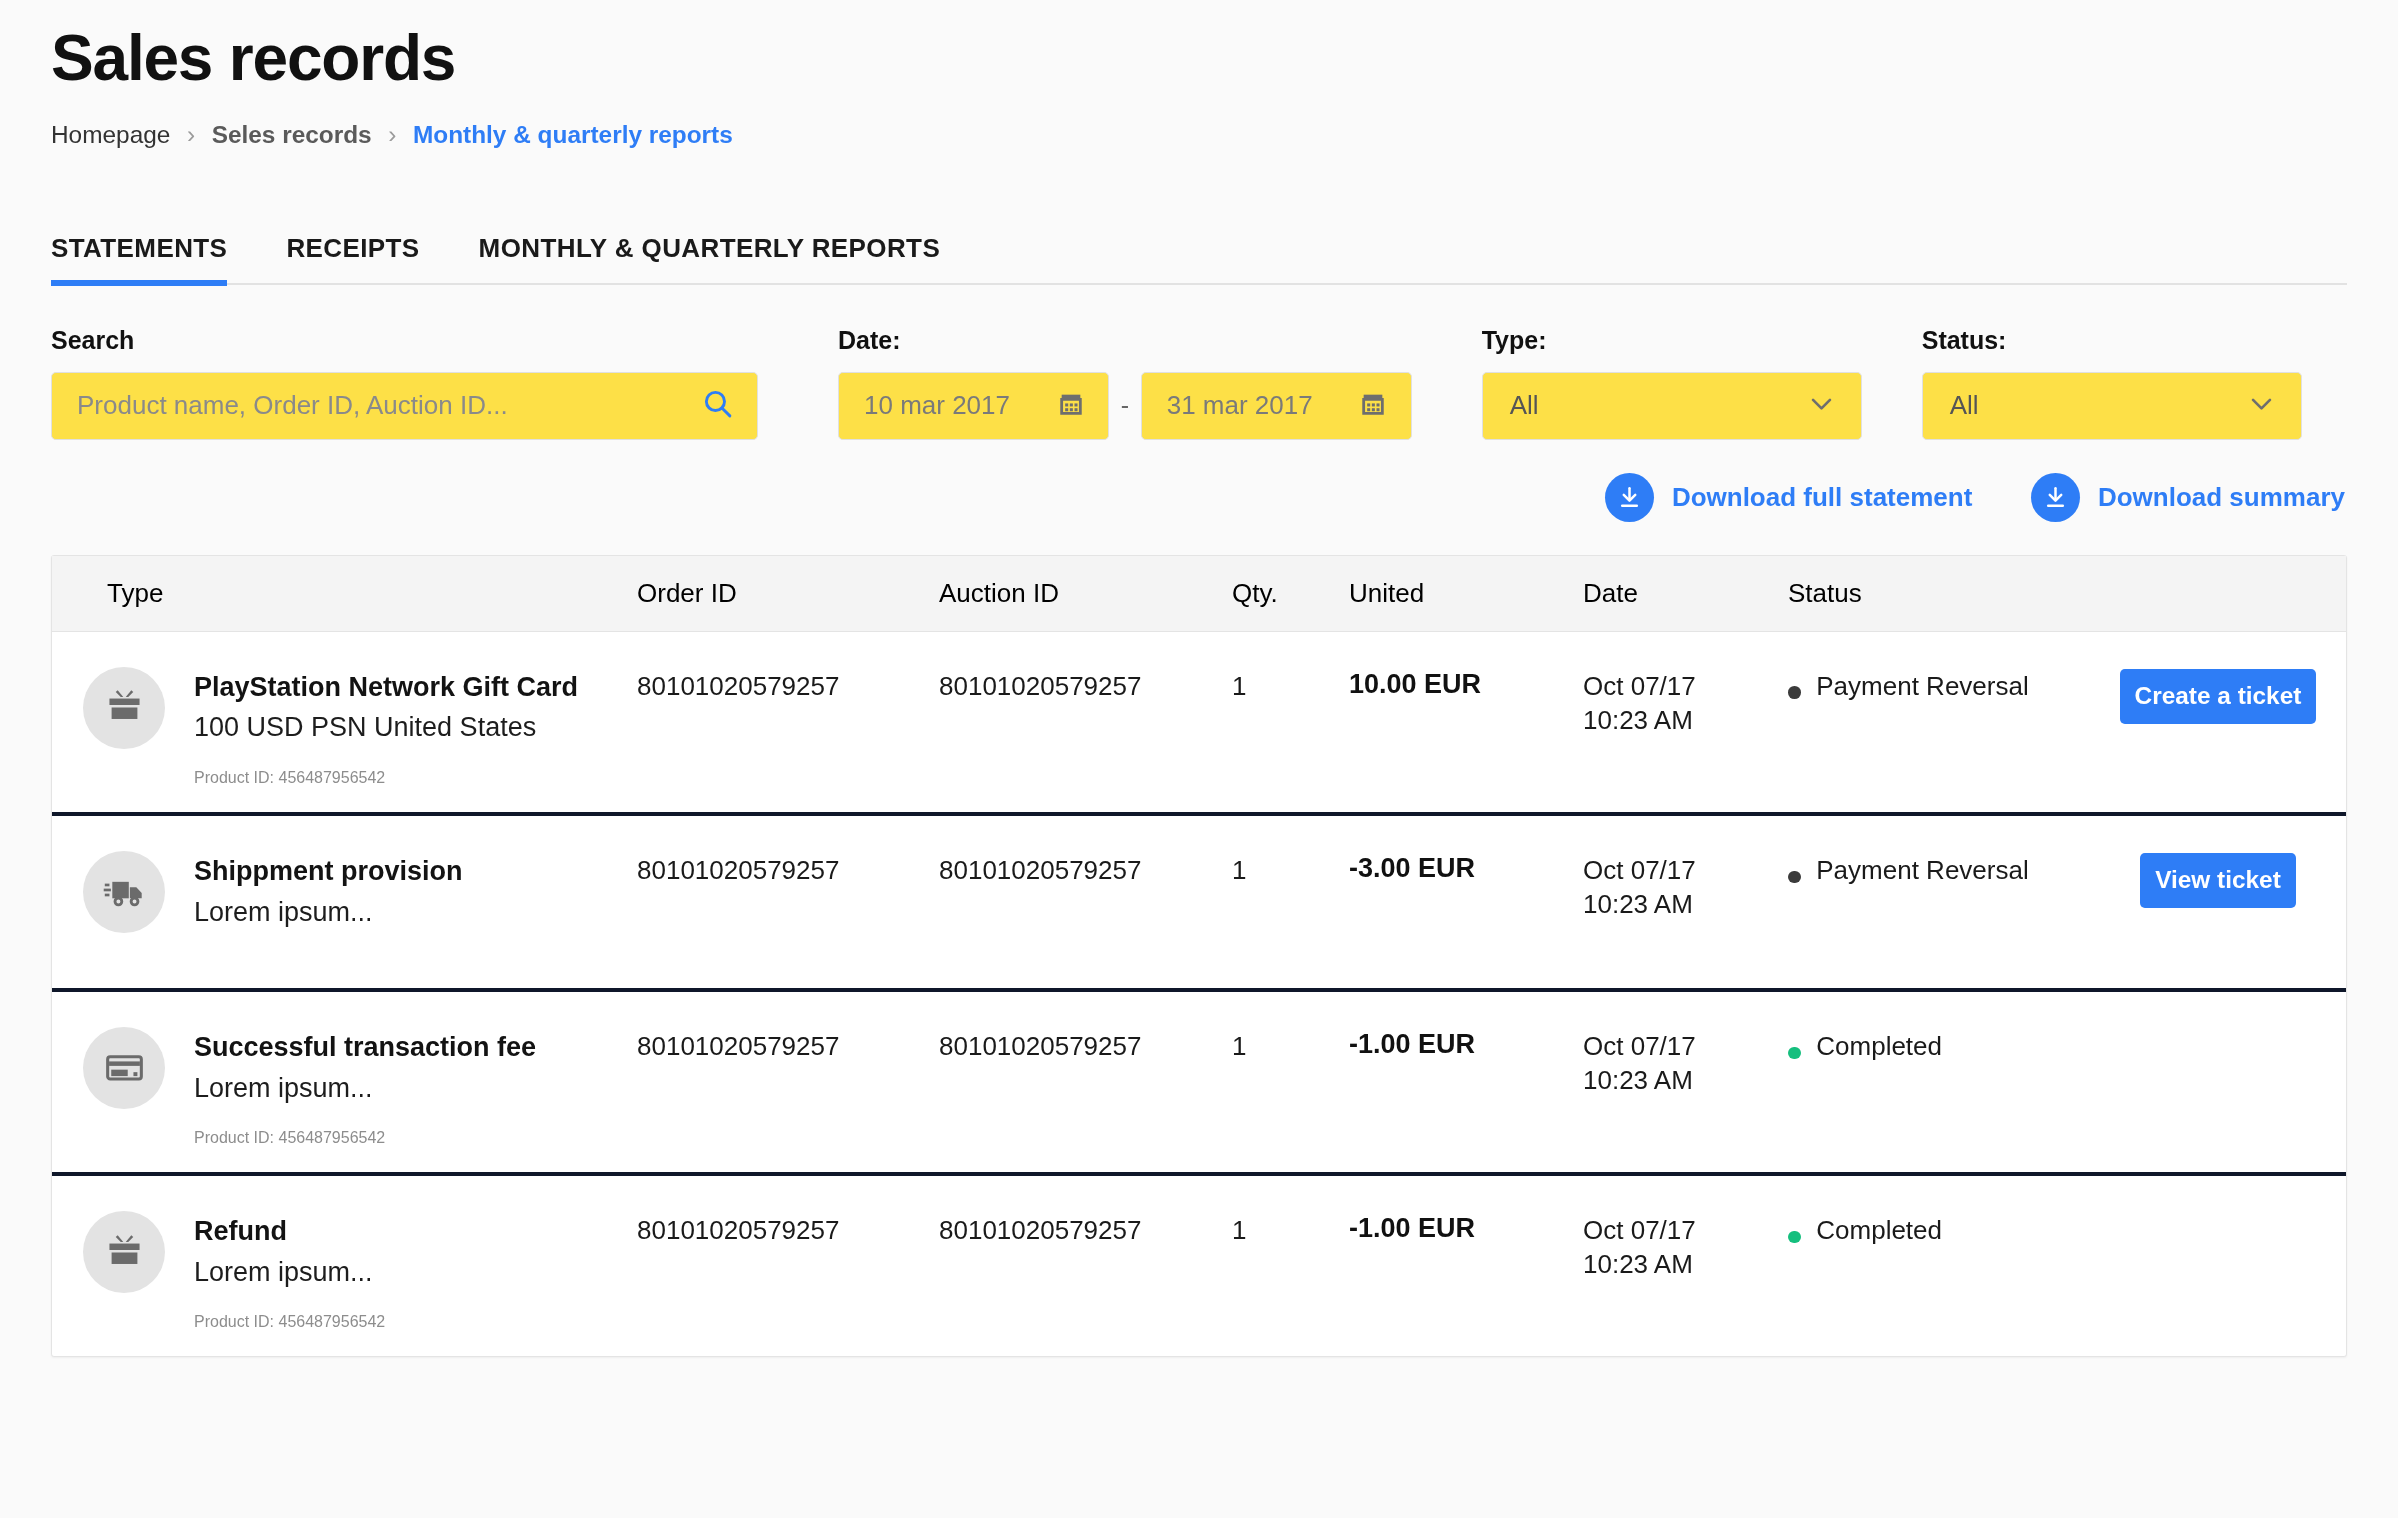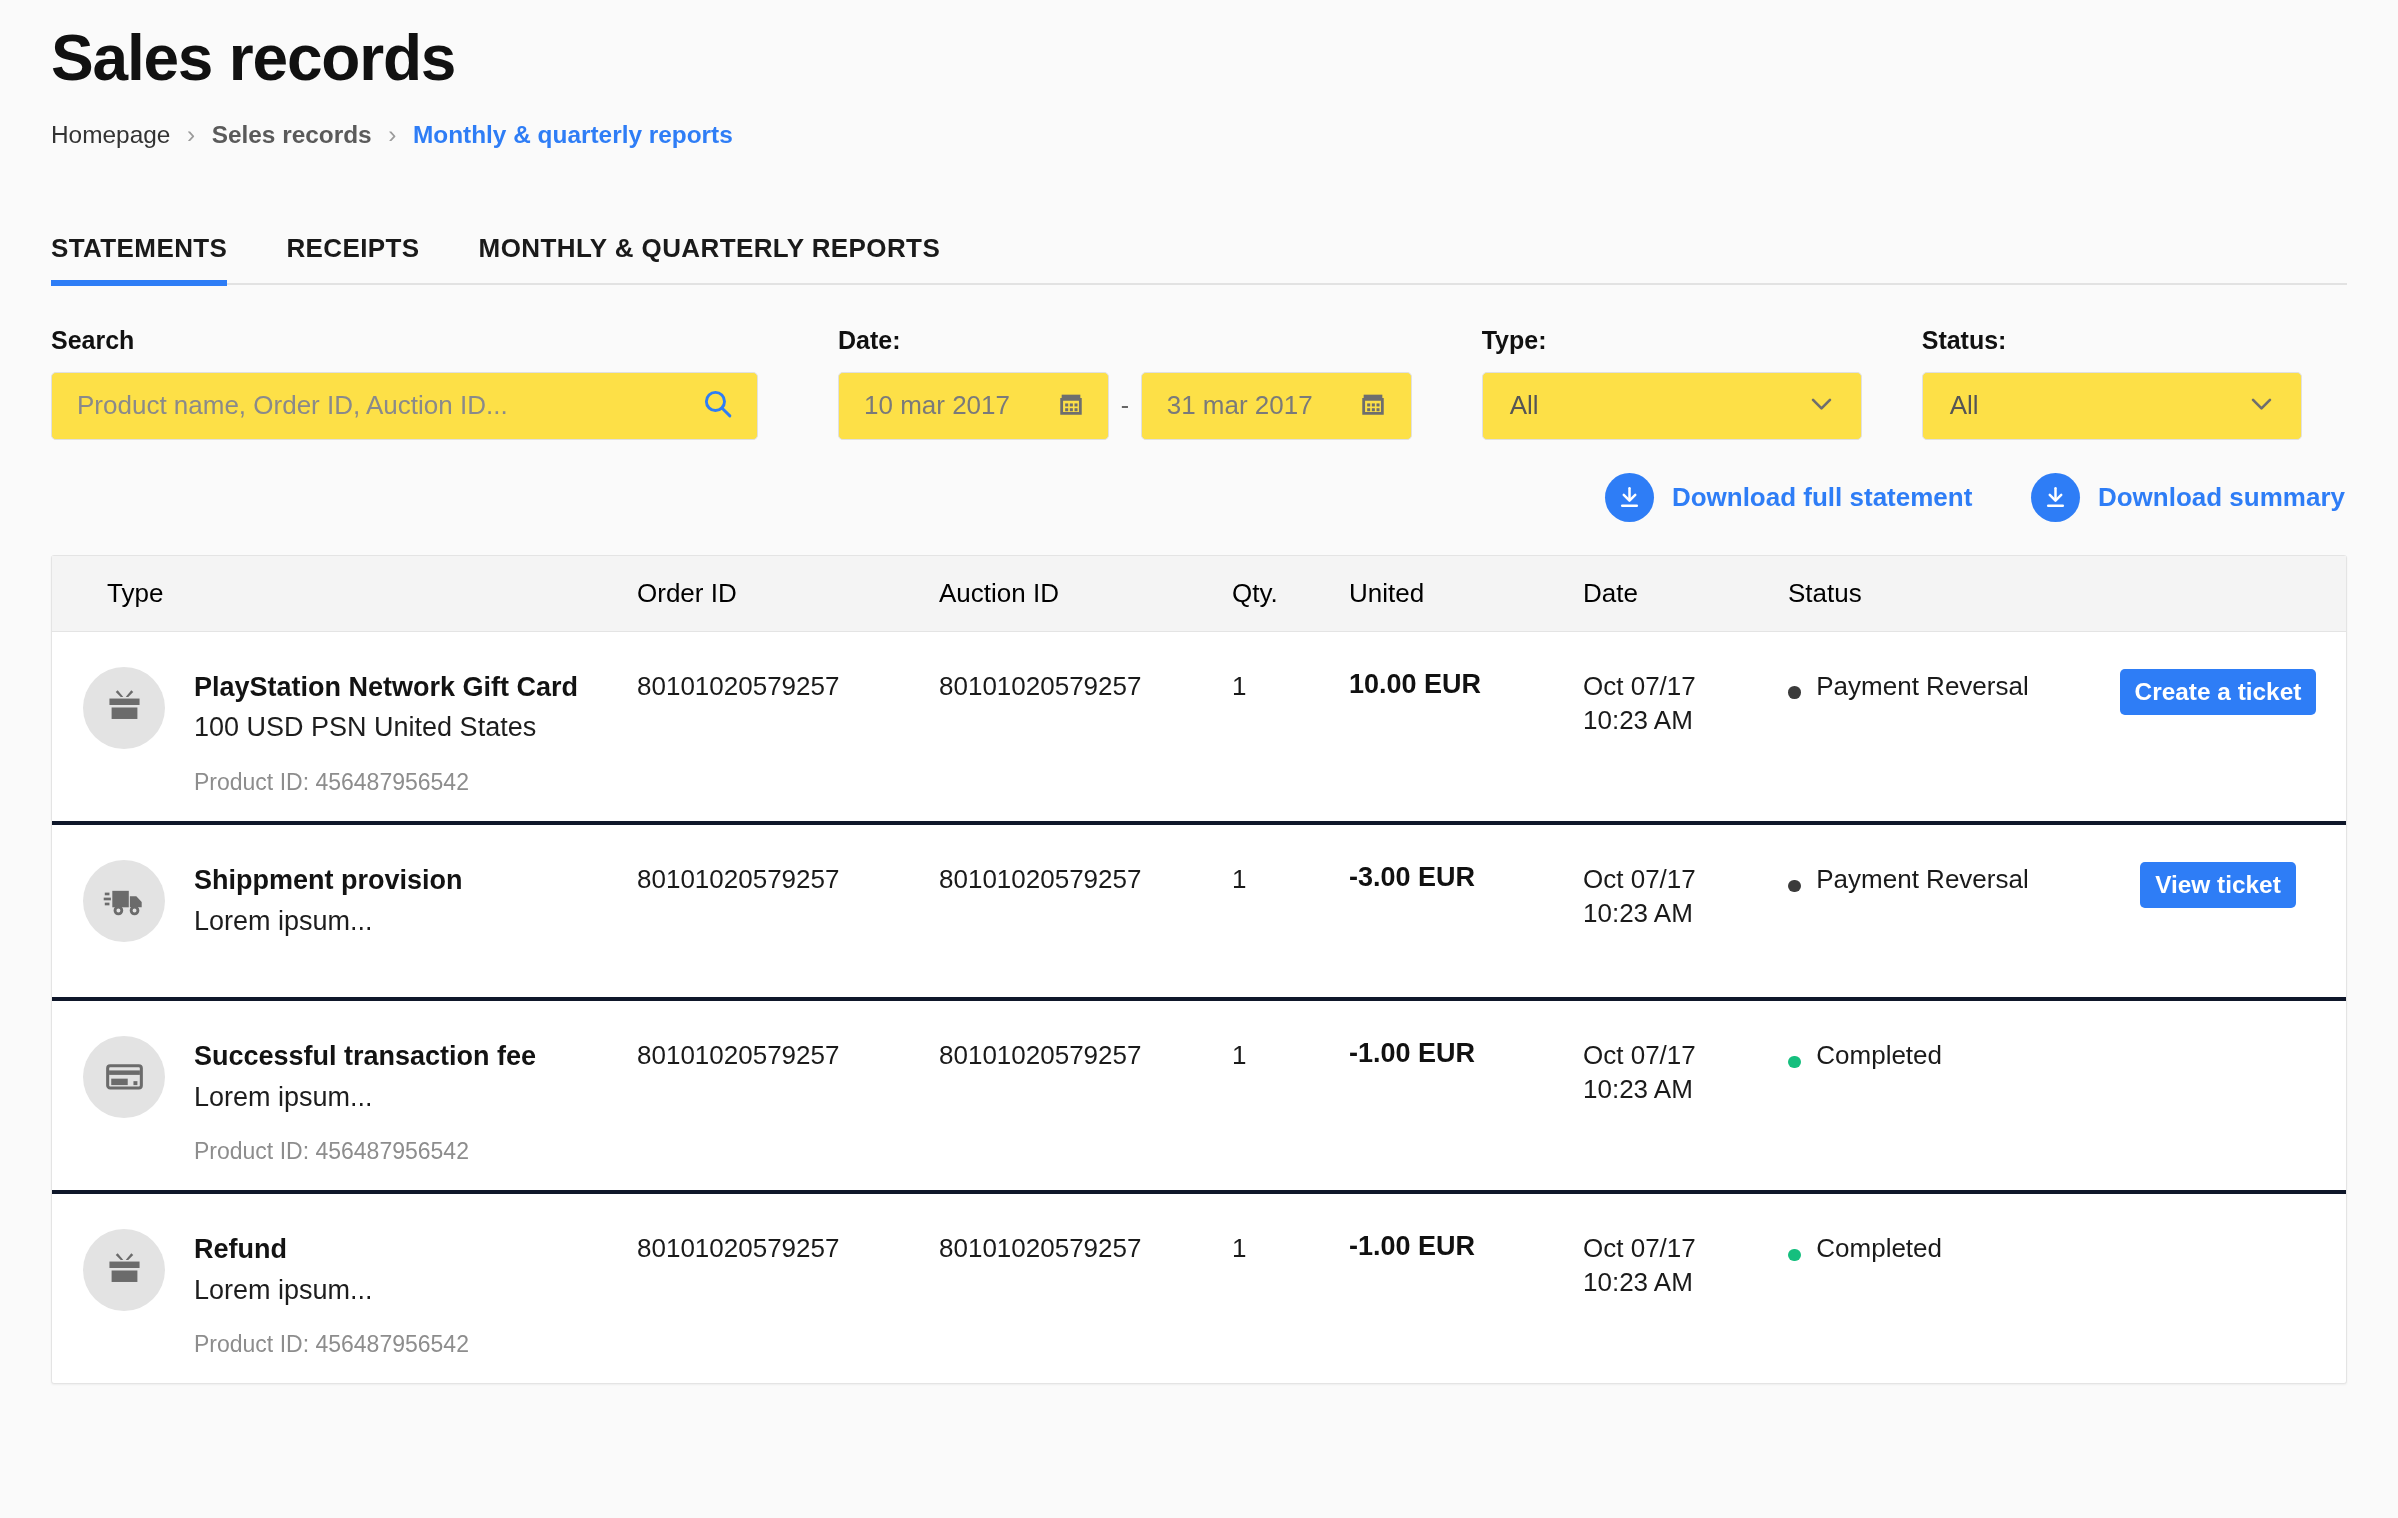--- a/index.html
+++ b/index.html
@@ -201,21 +201,21 @@
     color: #131313;
     line-height: 1.25;
   }
   .type-sub {
     font-size: 27px;
     color: #1d1d1d;
     line-height: 1.3;
     margin-top: 5.9px;
   }
   .type-pid {
-    font-size: 23px;
+    font-size: 16px;
     color: #8d8d8d;
     margin-top: 23.4px;
   }
 
   .cell-text { font-size: 26px; color: #1a1a1a; line-height: 1.32; }
   .cell-amount { font-size: 27px; font-weight: bold; color: #111; }
 
   .status-wrap { display: flex; align-items: flex-start; }
   .dot {
     width: 12.7px; height: 12.7px;
@@ -229,21 +229,21 @@
   .status-text { font-size: 26px; color: #1a1a1a; line-height: 1.32; }
 
   .btn {
     background: #2e7df6;
     color: #ffffff;
     font-size: 24.4px;
     font-weight: bold;
     border: none;
     border-radius: 4.9px;
     padding: 0 15px;
-    height: 46px;
+    height: 55px;
     cursor: pointer;
     font-family: "Liberation Sans", sans-serif;
     white-space: nowrap;
   }
   .btn-slot { min-height: 55px; }
 </style>
 </head>
 <body>
 
 <div class="page">

